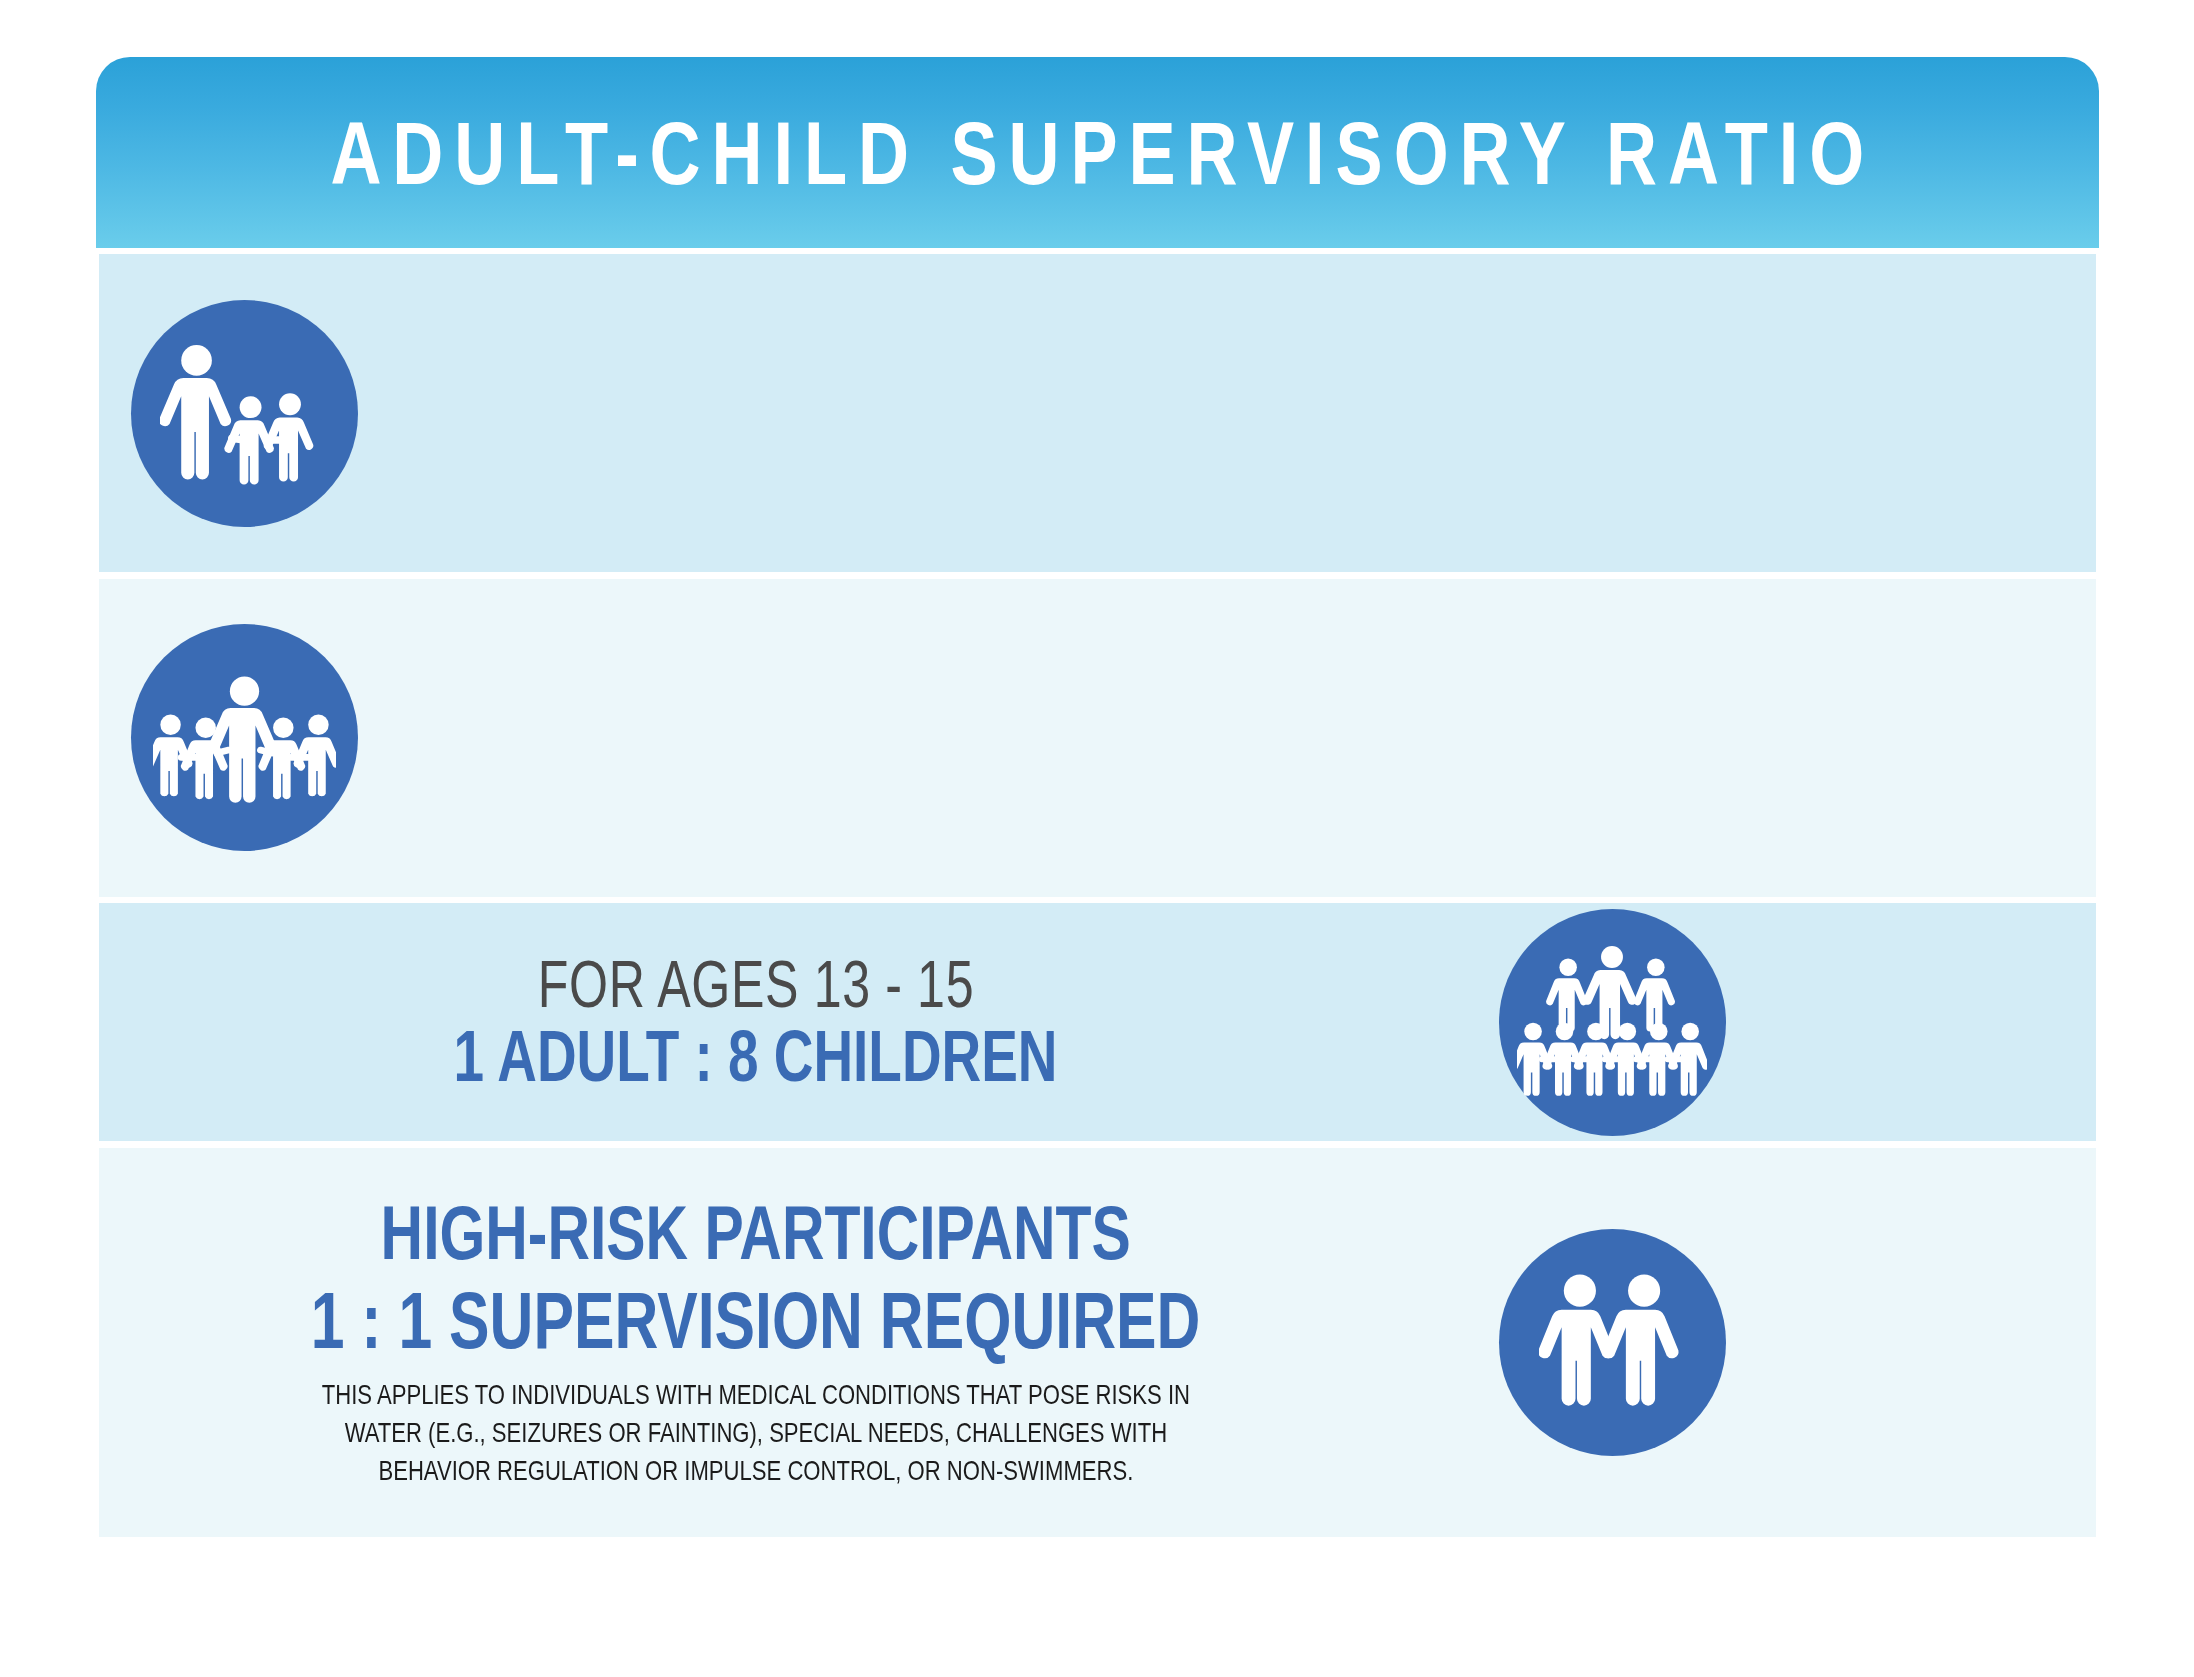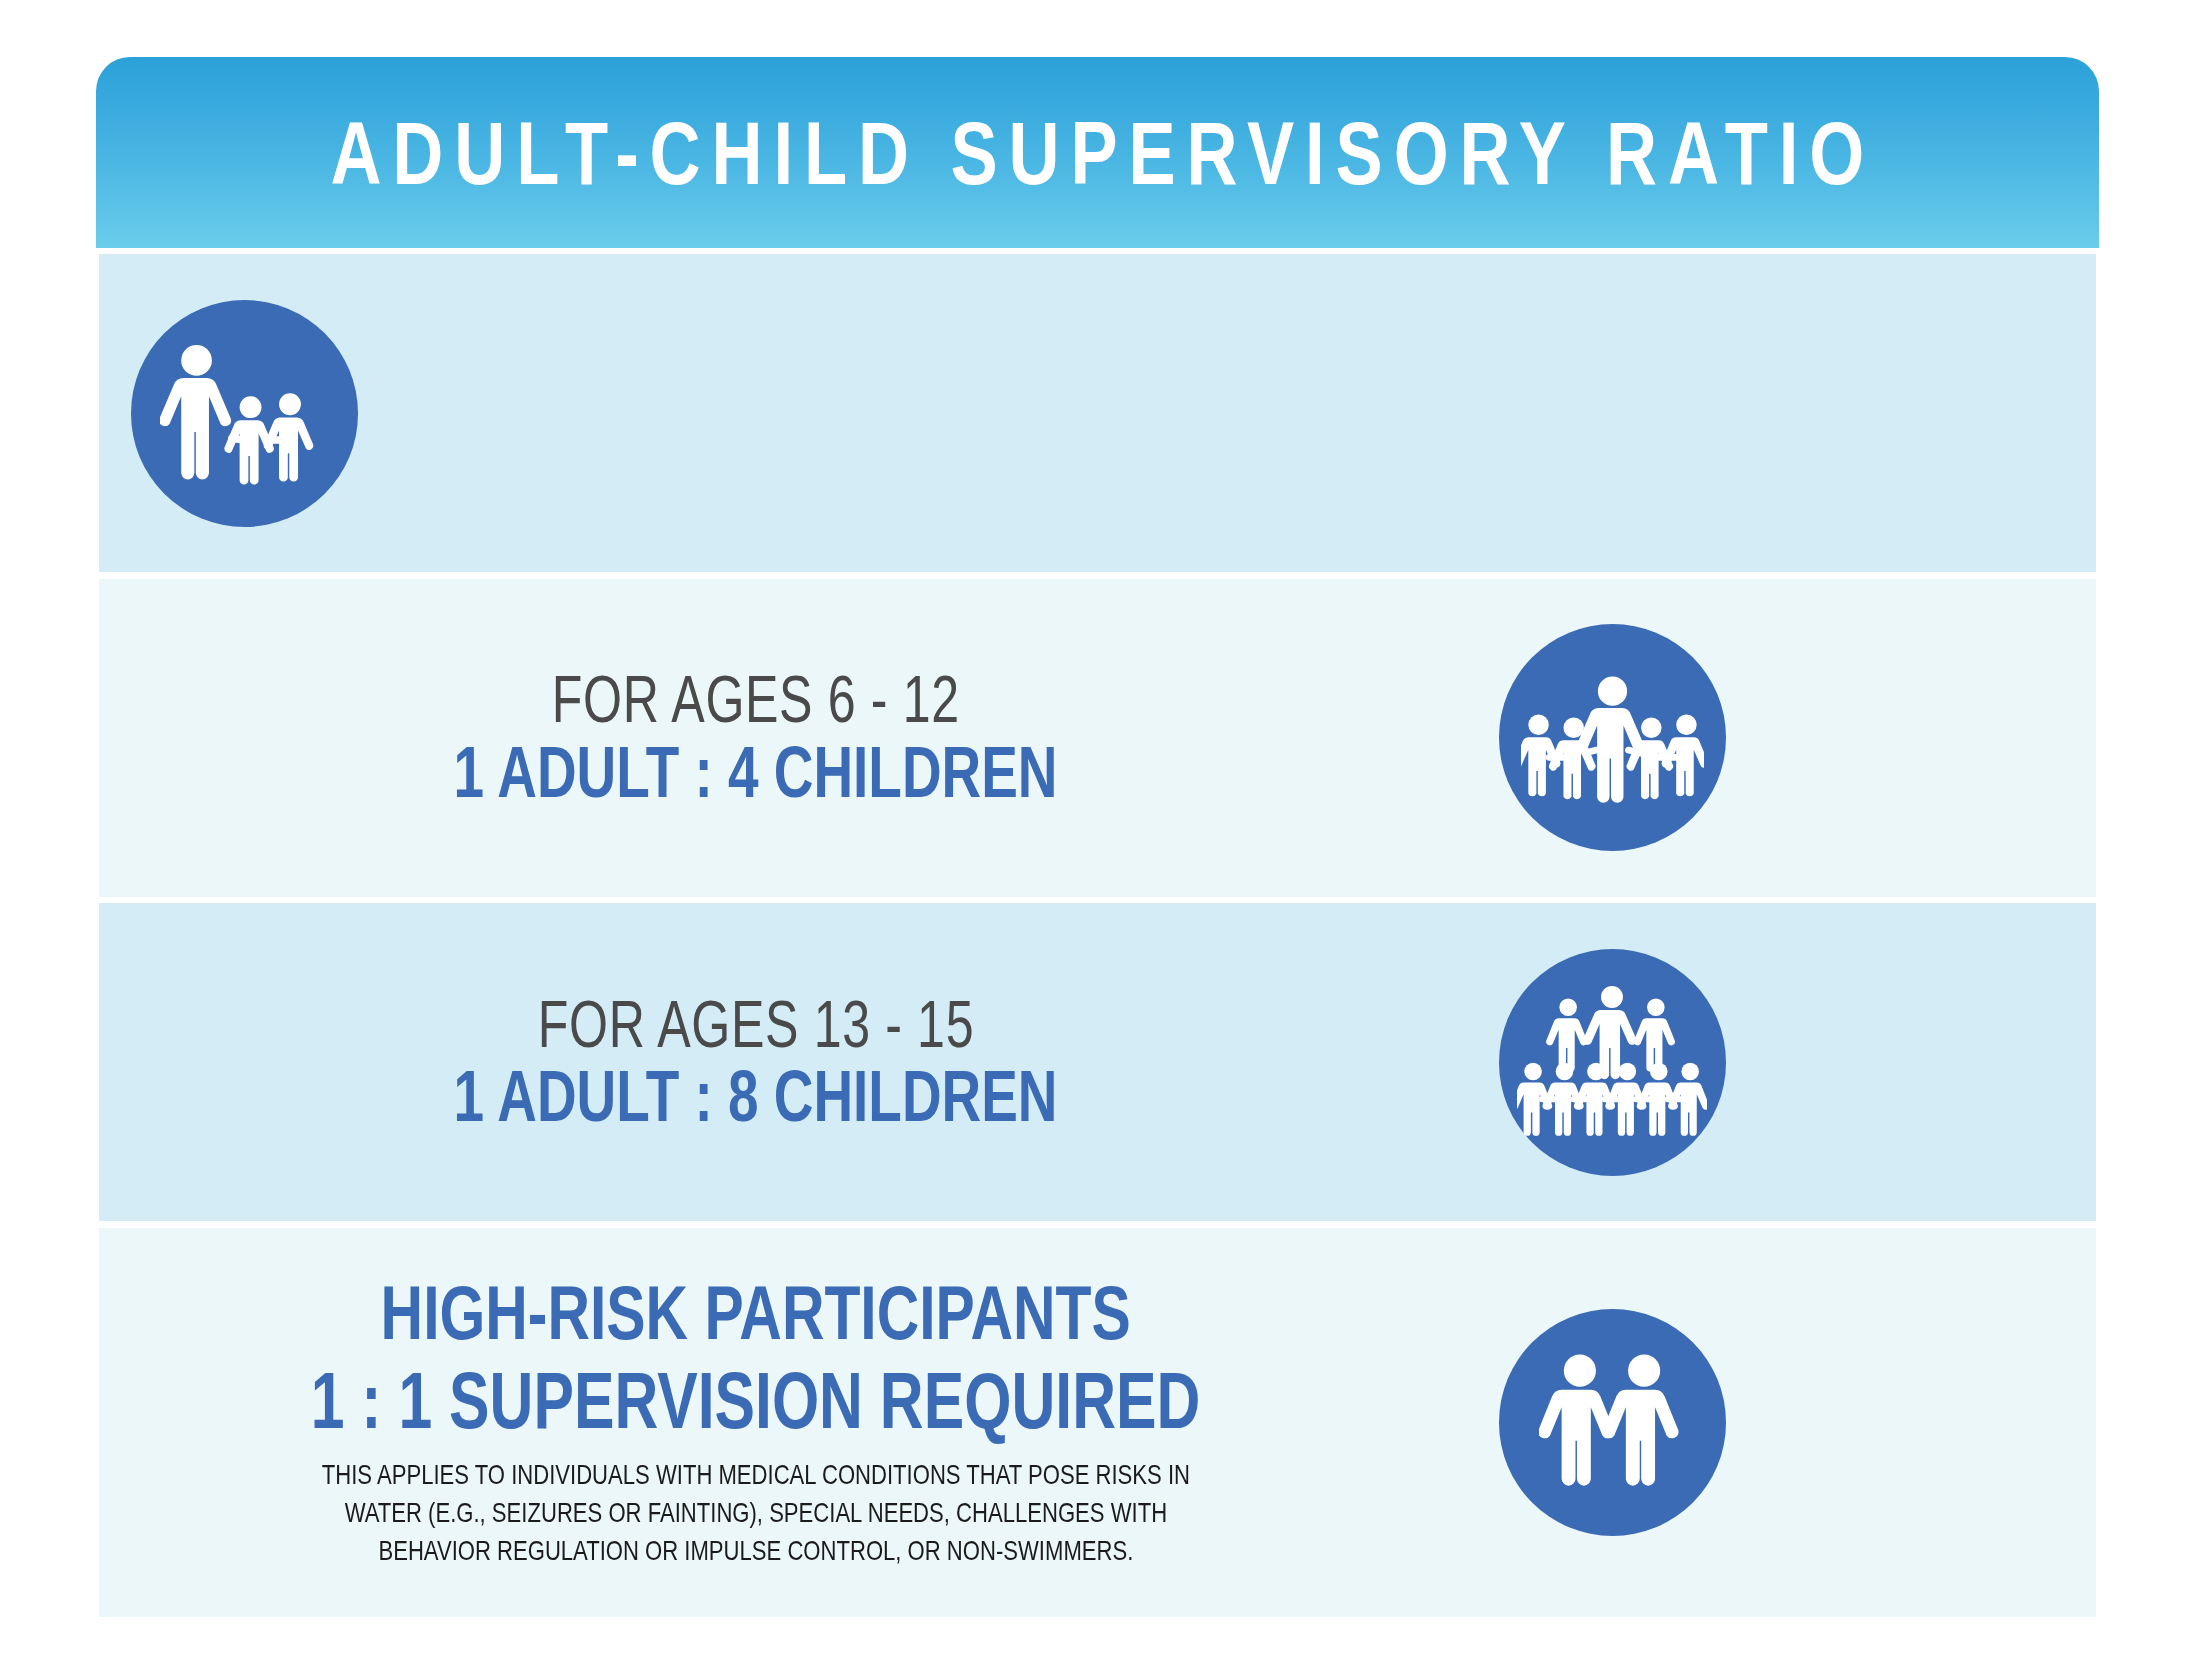--- a/index.html
+++ b/index.html
@@ -65,21 +65,21 @@
     align-items: center;
     box-sizing: border-box;
   }
   .row + .row { margin-top: 6.6px; }
 
   .row-a { background: #d3ecf6; }
   .row-b { background: #ecf7fa; }
 
   .row-1 { height: 318px; }
   .row-2 { height: 318px; }
-  .row-3 { height: 318px; }
+  .row-3 { height: 238px; }
   .row-4 { height: 389px; }
 
   .row-text {
     flex: 0 0 1368px;
     padding-right: 54px;
     box-sizing: border-box;
     text-align: center;
     display: flex;
     flex-direction: column;
     justify-content: center;
@@ -186,24 +186,20 @@
 
               <rect x="93" y="131" width="28" height="10" rx="5" transform="rotate(8 107 136)"></rect>
               <rect x="142" y="132" width="32" height="10" rx="5"></rect>
             </g>
           </svg>
         </div>
       </div>
     </div>
 
     <div class="row row-b row-2">
-      <div class="row-text">
-        <div class="age-label">FOR AGES 6 - 12</div>
-        <div class="ratio-label">1 ADULT : 4 CHILDREN</div>
-      </div>
       <div class="row-icon">
         <div class="icon-circle">
           <svg width="183" height="132" viewBox="0 0 250 180" aria-hidden="true">
             <g fill="#ffffff">
 
               <circle cx="125" cy="26" r="20"></circle>
               <path d="M125 49 h13 a13 13 0 0 1 12 9 l19 44 a8 8 0 0 1 -14 6 l-15 -35 v9 l0 88 a8 8 0 0 1 -17 0 v-52 h-2 v52 a8 8 0 0 1 -17 0 l0 -88 v-9 l-15 35 a8 8 0 0 1 -14 -6 l19 -44 a13 13 0 0 1 12 -9 z"></path>
 
               <circle cx="24" cy="72" r="14"></circle>
               <path d="M24 89 h9 a9 9 0 0 1 9 6 l12 29 a6 6 0 0 1 -10 5 l-10 -23 v6 l0 54 a6 6 0 0 1 -11 0 v-31 h-2 v31 a6 6 0 0 1 -11 0 l0 -54 v-6 l-10 23 a6 6 0 0 1 -10 -5 l12 -29 a9 9 0 0 1 9 -6 z"></path>

